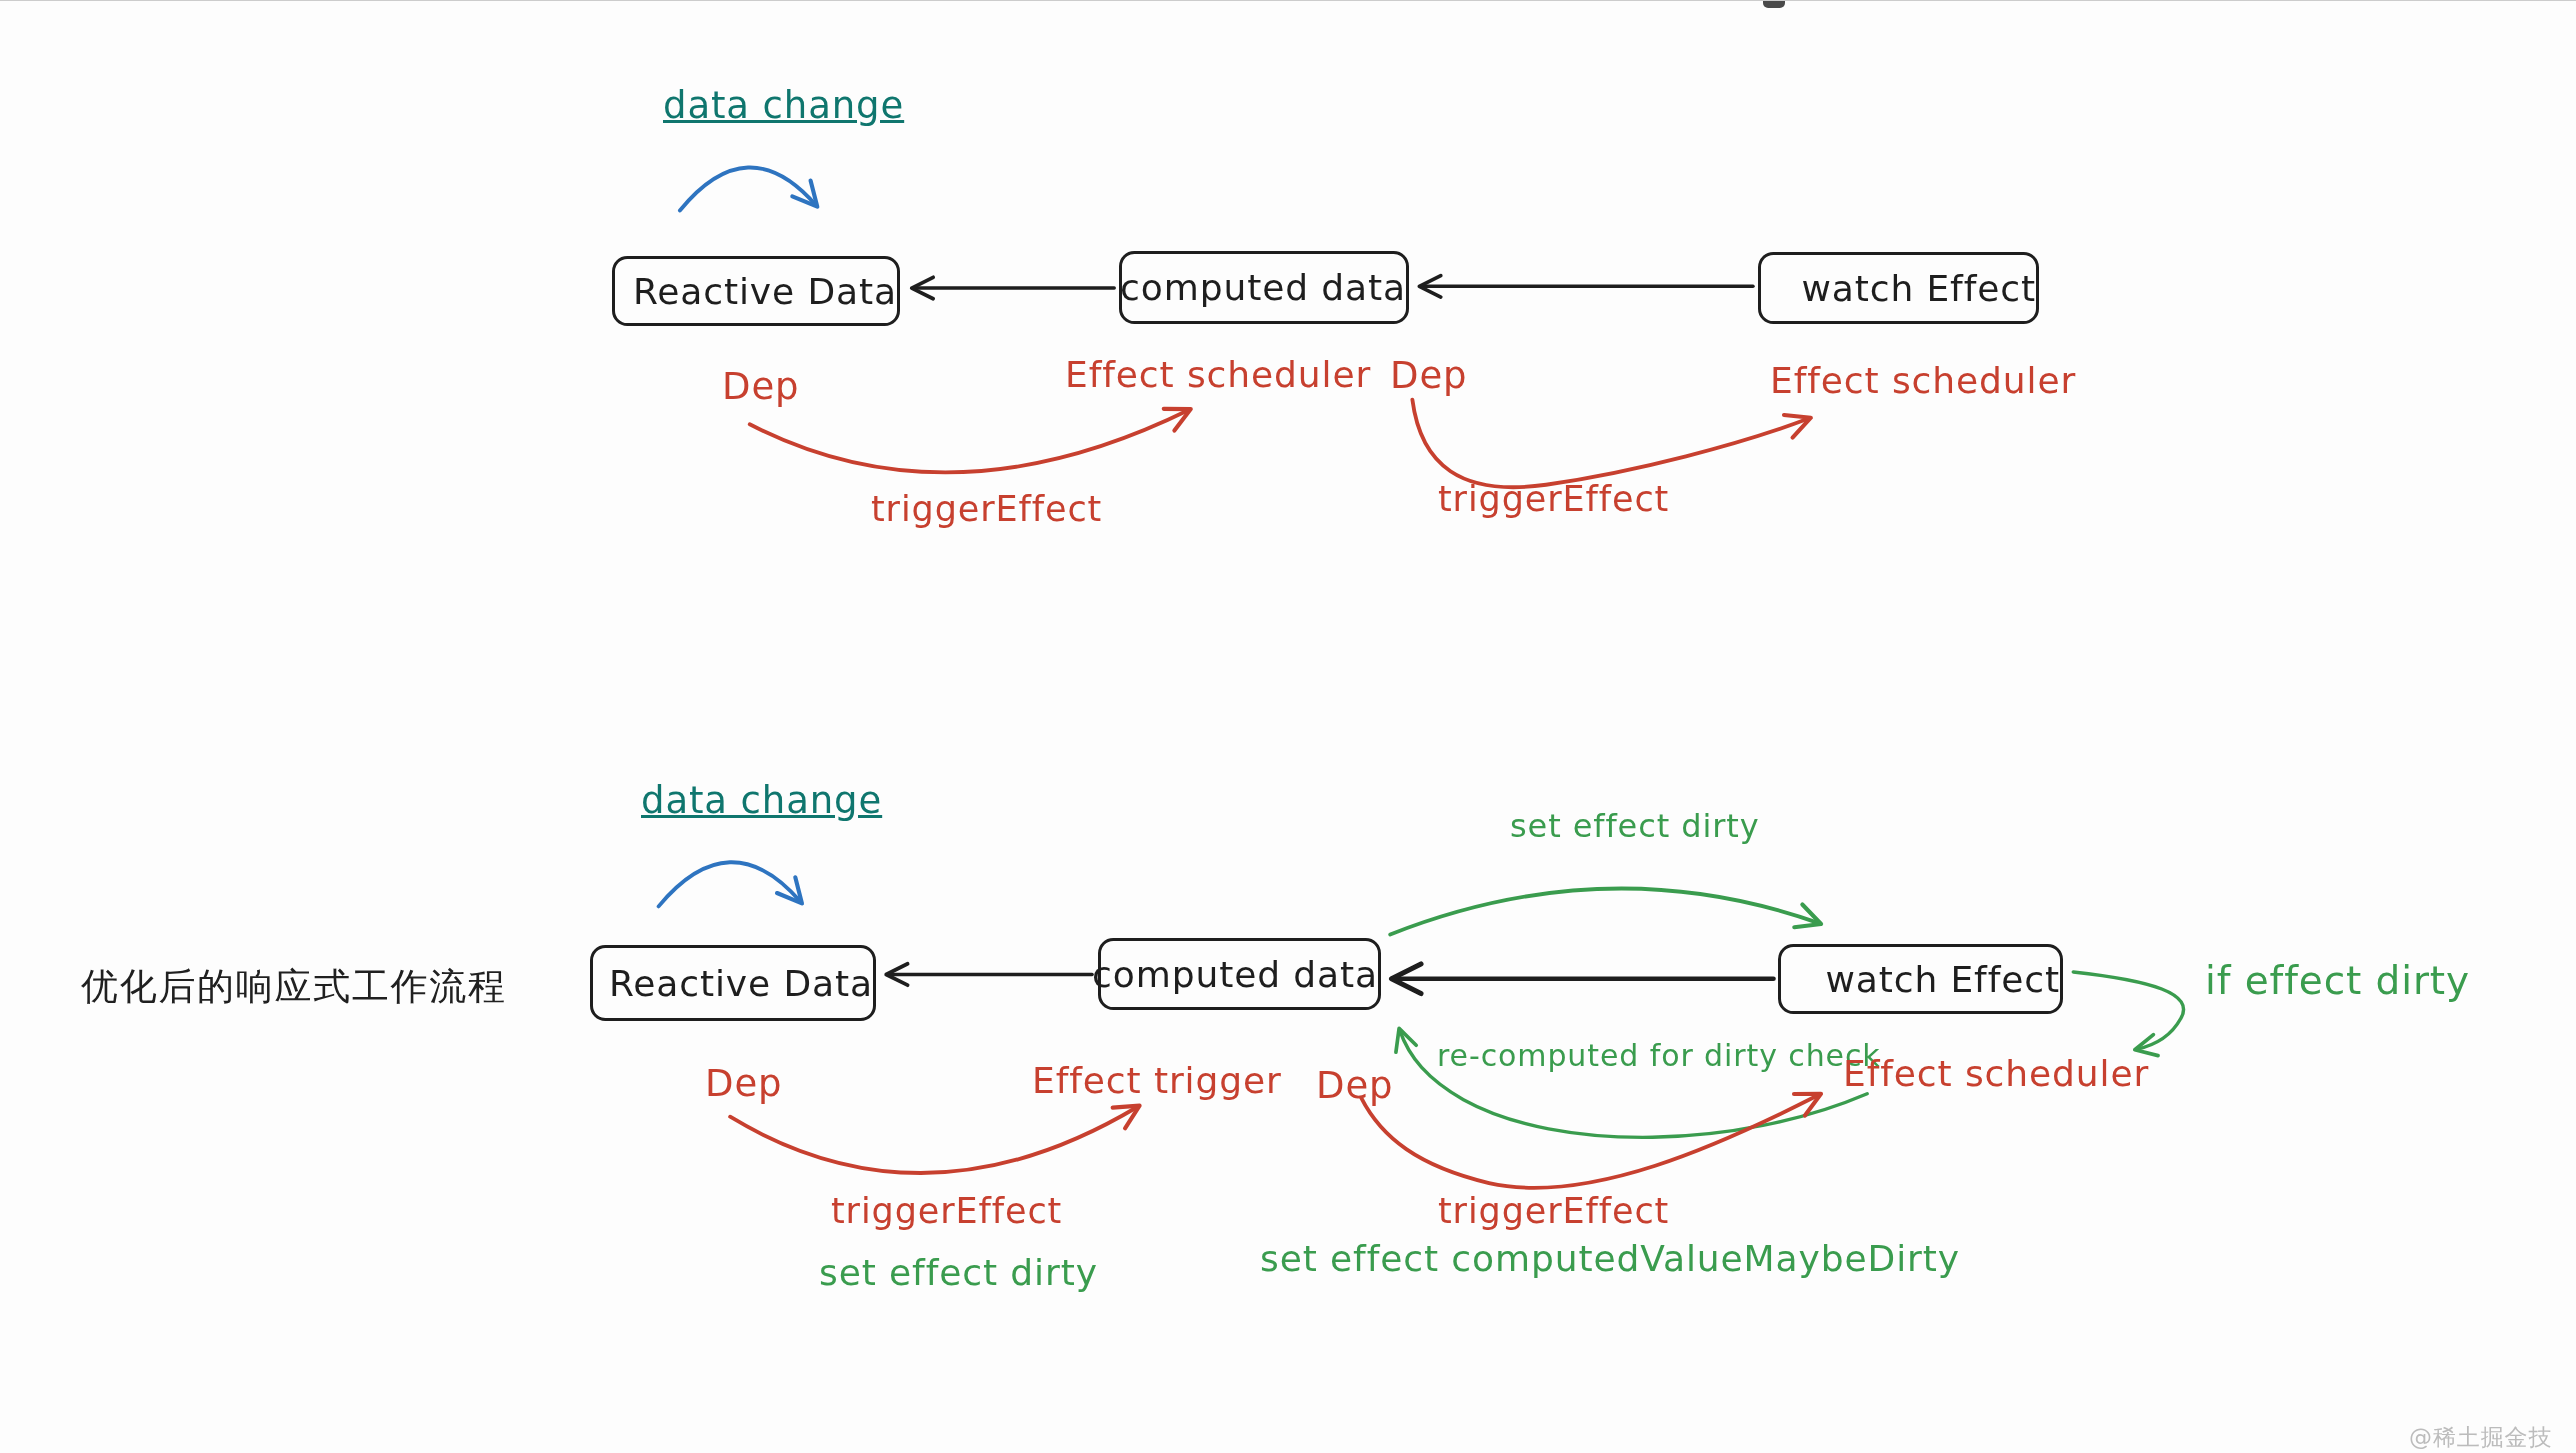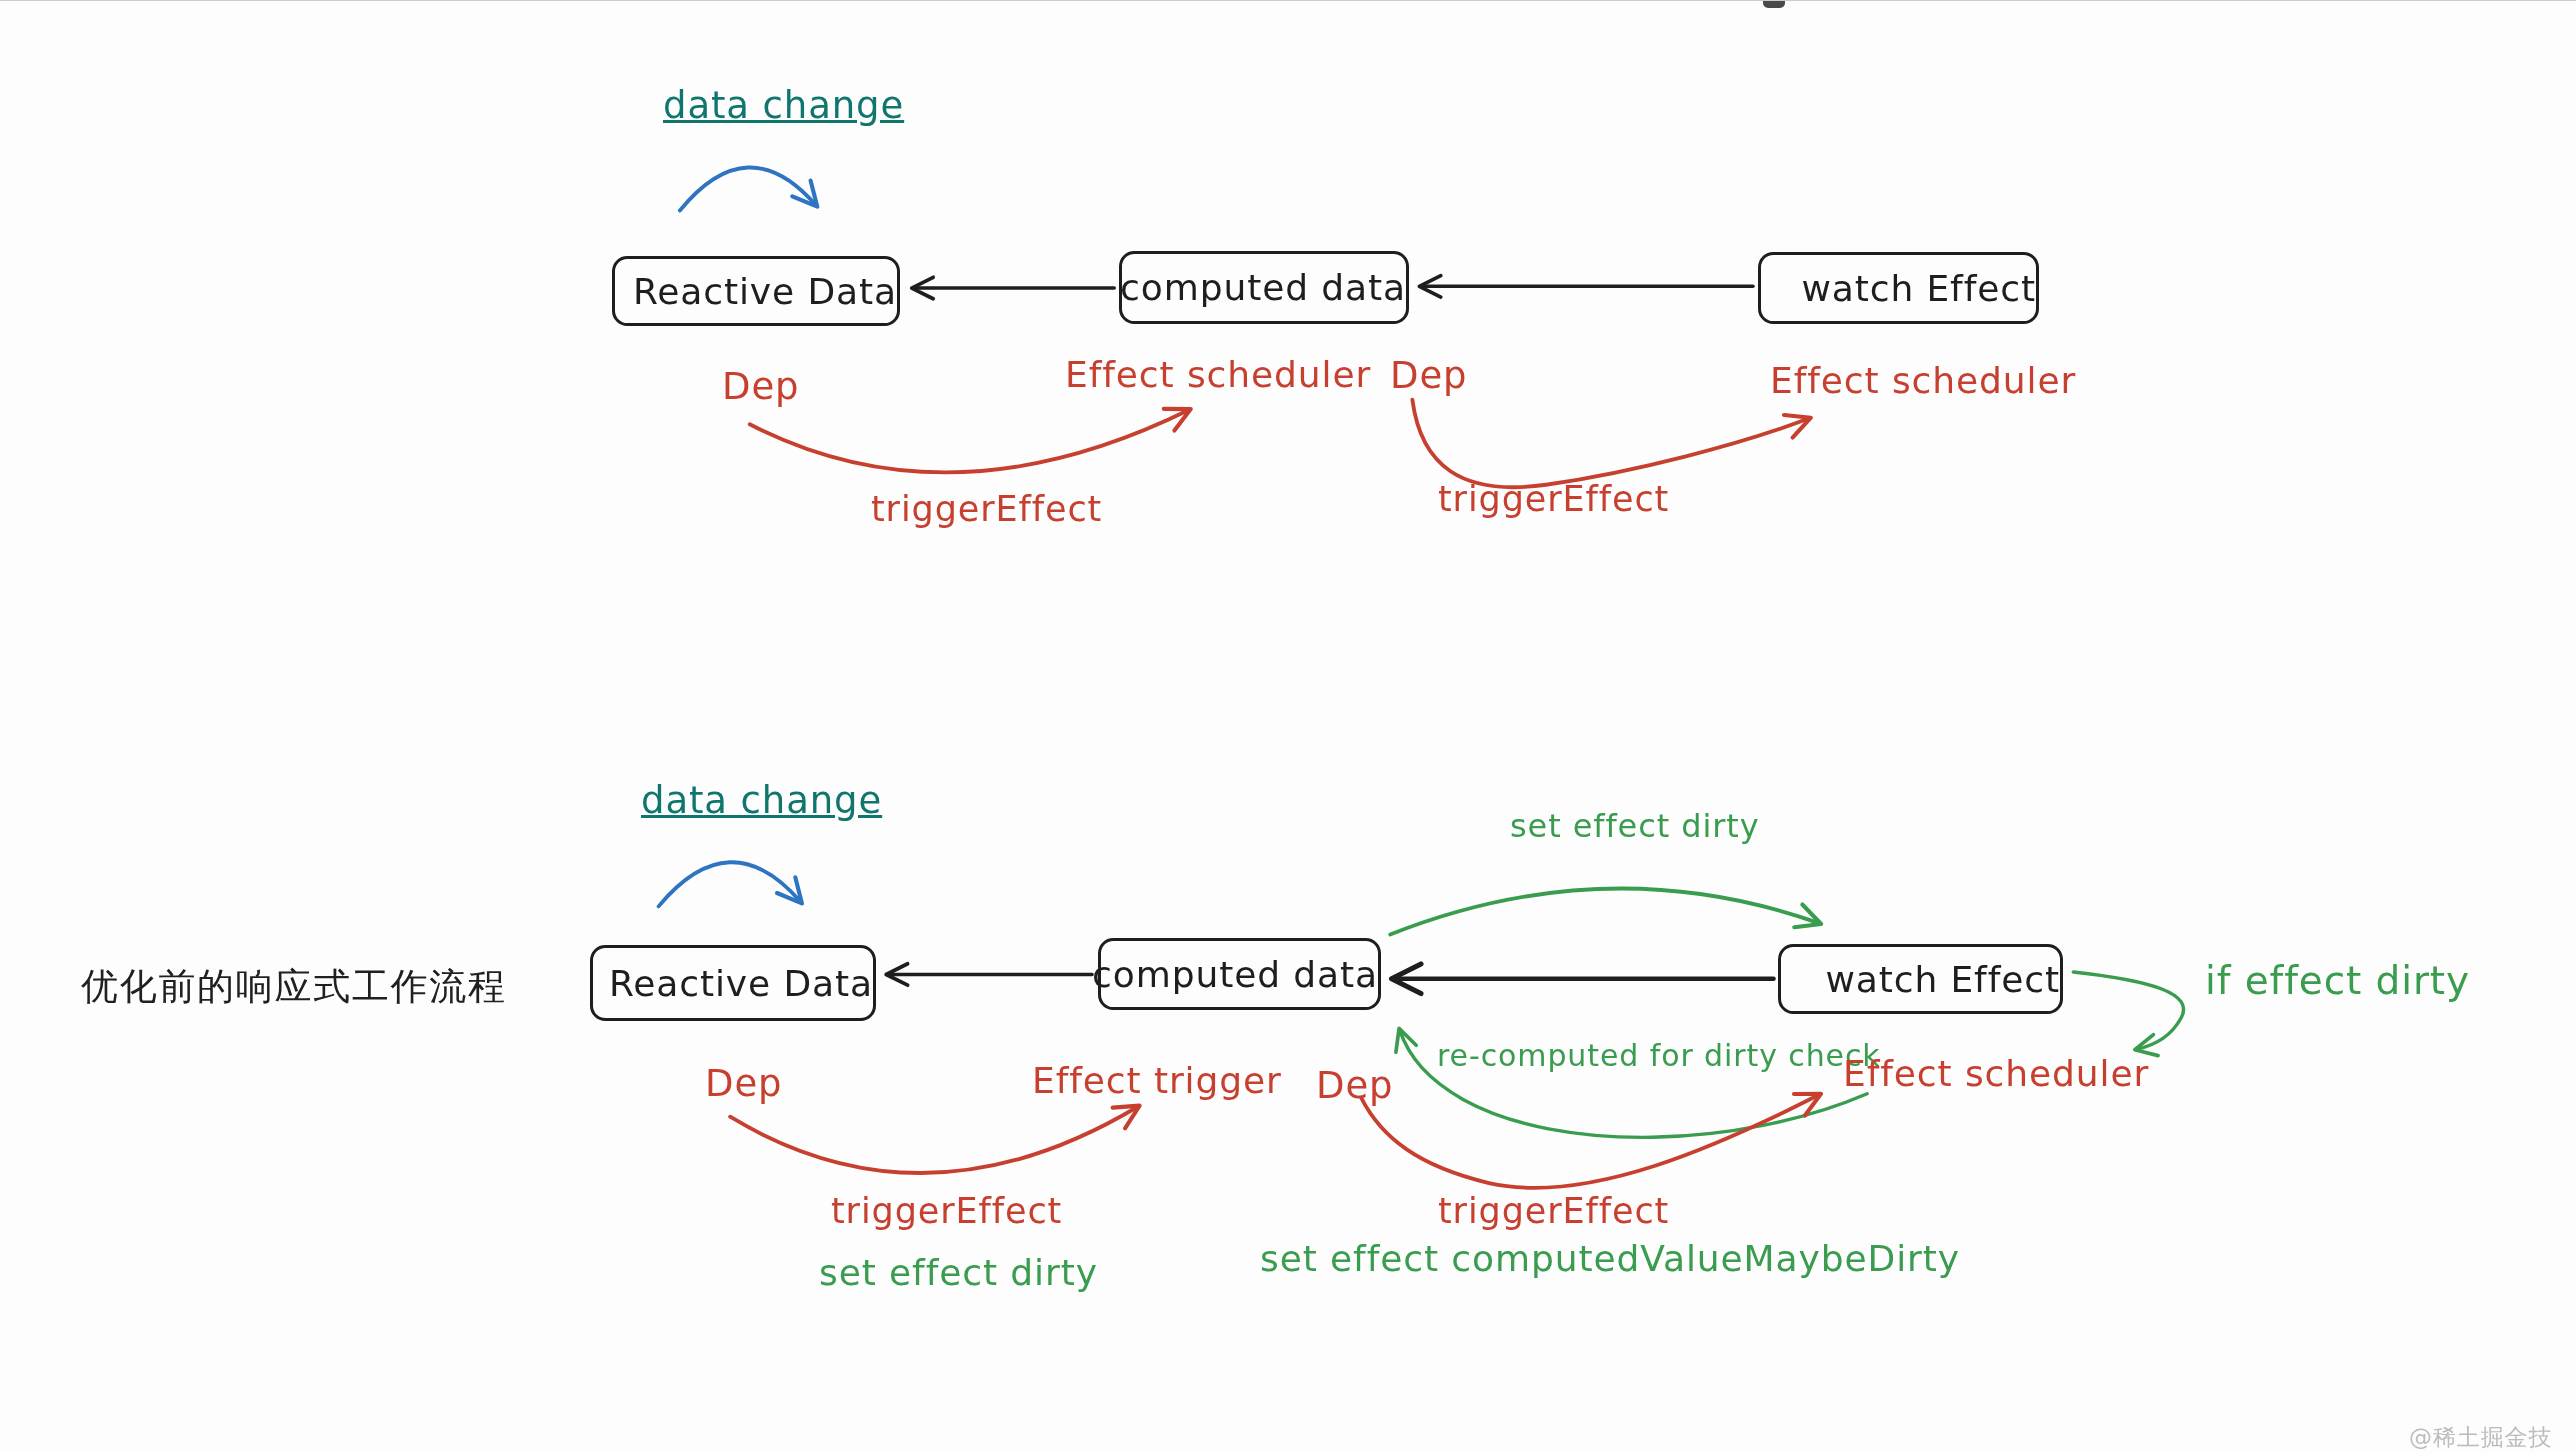--- a/index.html
+++ b/index.html
@@ -96,21 +96,21 @@
     <span>watch Effect</span>
   </div>
 
   <div class="lbl red sz-44" style="left:722px;top:366px;">Dep</div>
   <div class="lbl red sz-42" style="left:1065px;top:354px;">Effect scheduler</div>
   <div class="lbl red sz-41" style="left:871px;top:489px;">triggerEffect</div>
   <div class="lbl red sz-44" style="left:1390px;top:355px;">Dep</div>
   <div class="lbl red sz-42" style="left:1770px;top:360px;">Effect scheduler</div>
   <div class="lbl red sz-41" style="left:1438px;top:479px;">triggerEffect</div>
 
-  <div class="lbl t-title" style="left:81px;top:966px;">优化前的响应式工作流程</div>
+  <div class="lbl t-title" style="left:81px;top:966px;">优化后的响应式工作流程</div>
 
   <div class="lbl blue sz-44" style="left:641px;top:780px;">data change</div>
 
   <div class="node" style="left:590px;top:944px;width:286px;height:76px;">
     <span>Reactive Data</span>
   </div>
   <div class="node" style="left:1098px;top:937px;width:283px;height:72px;">
     <span>computed data</span>
   </div>
   <div class="node" style="left:1778px;top:943px;width:285px;height:70px;">

